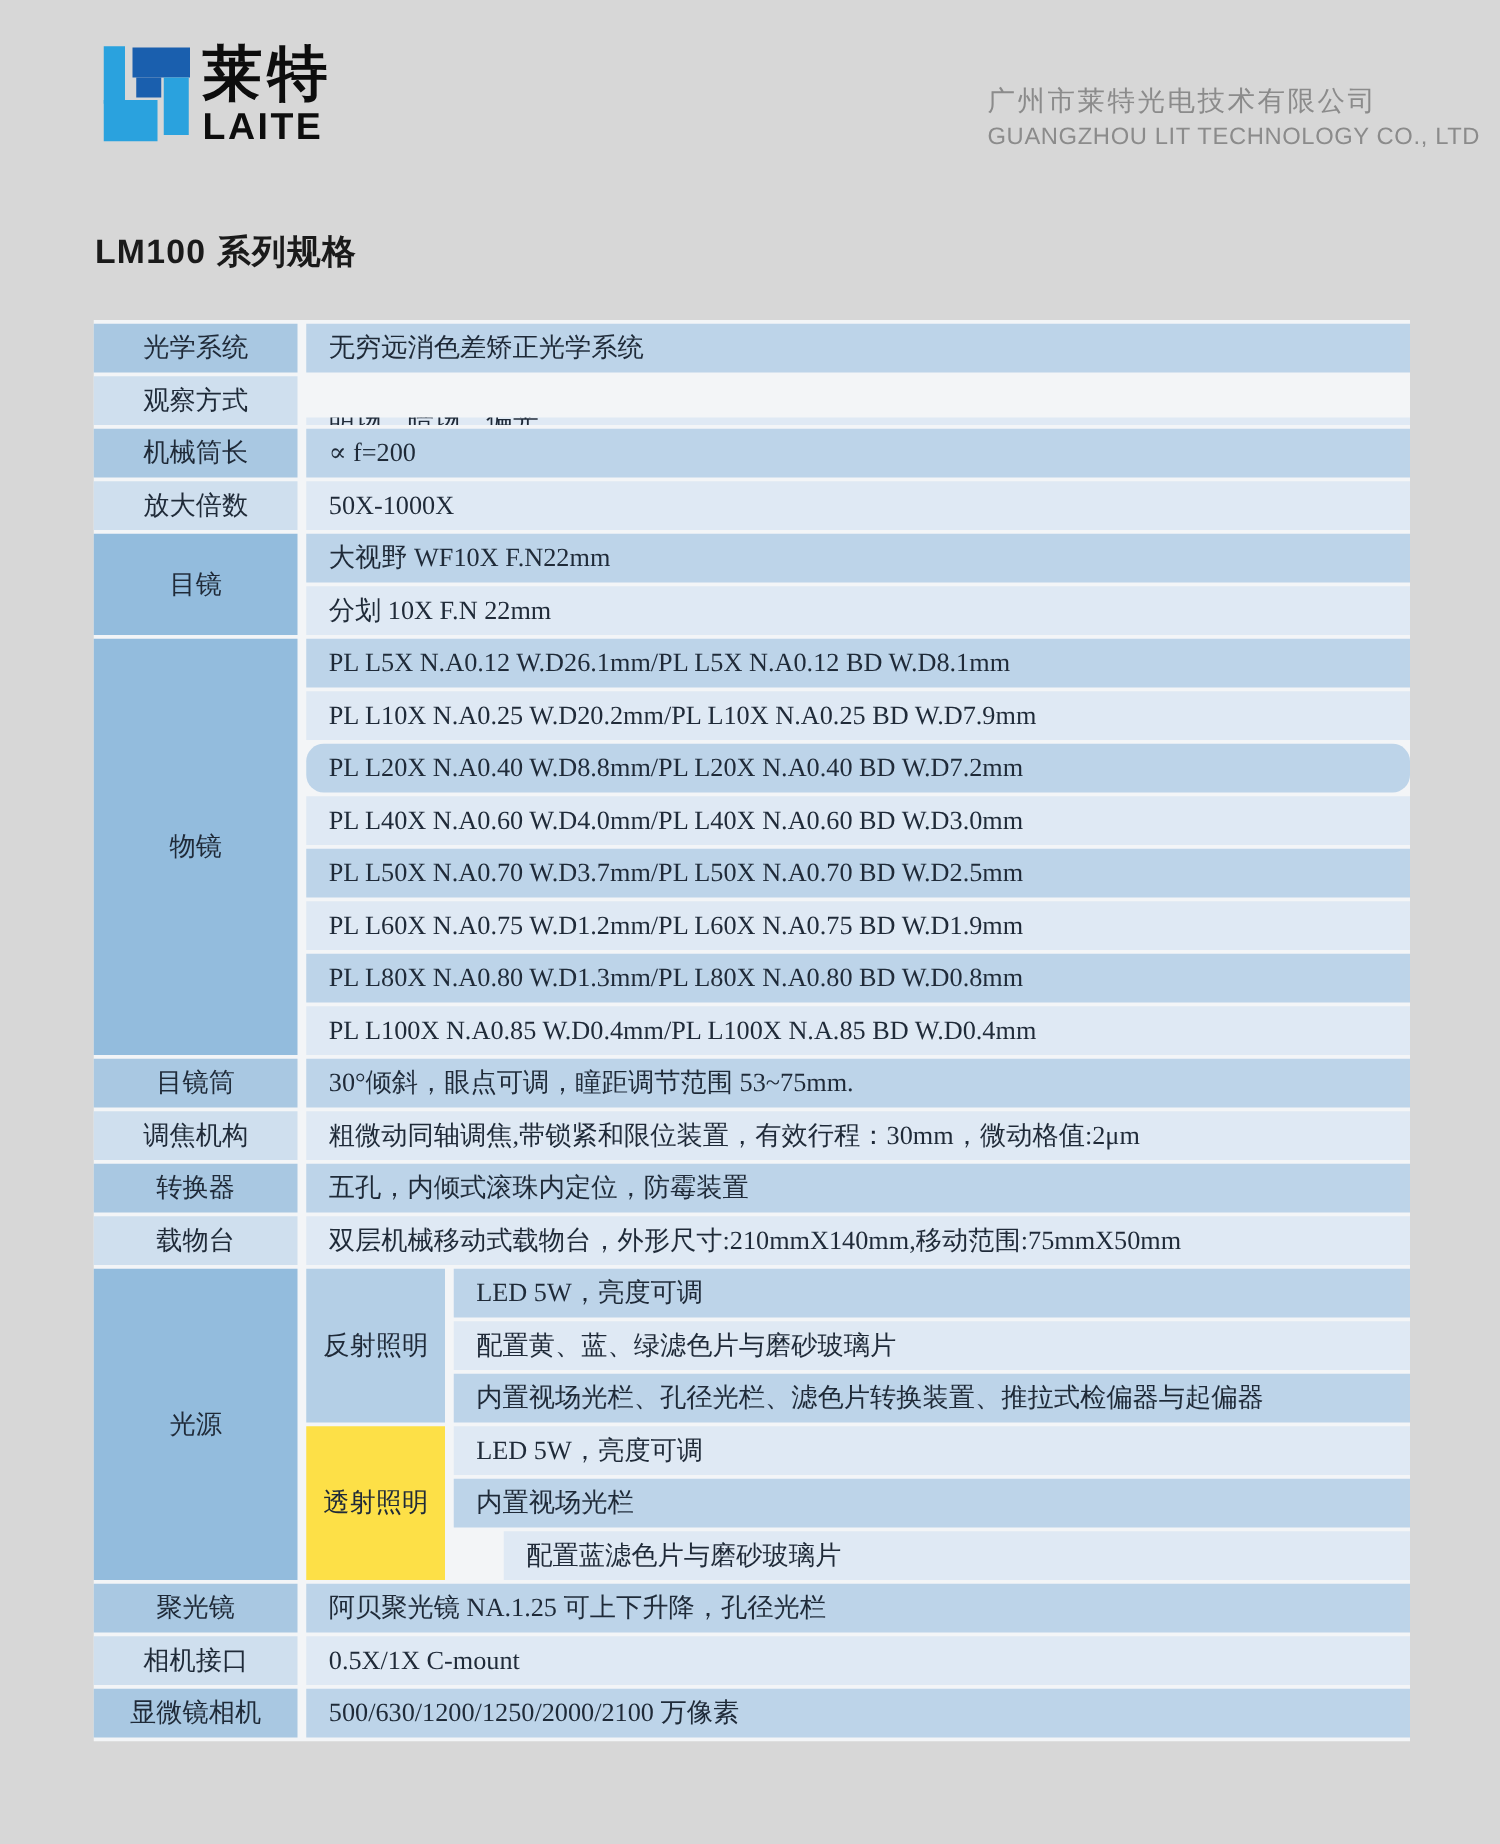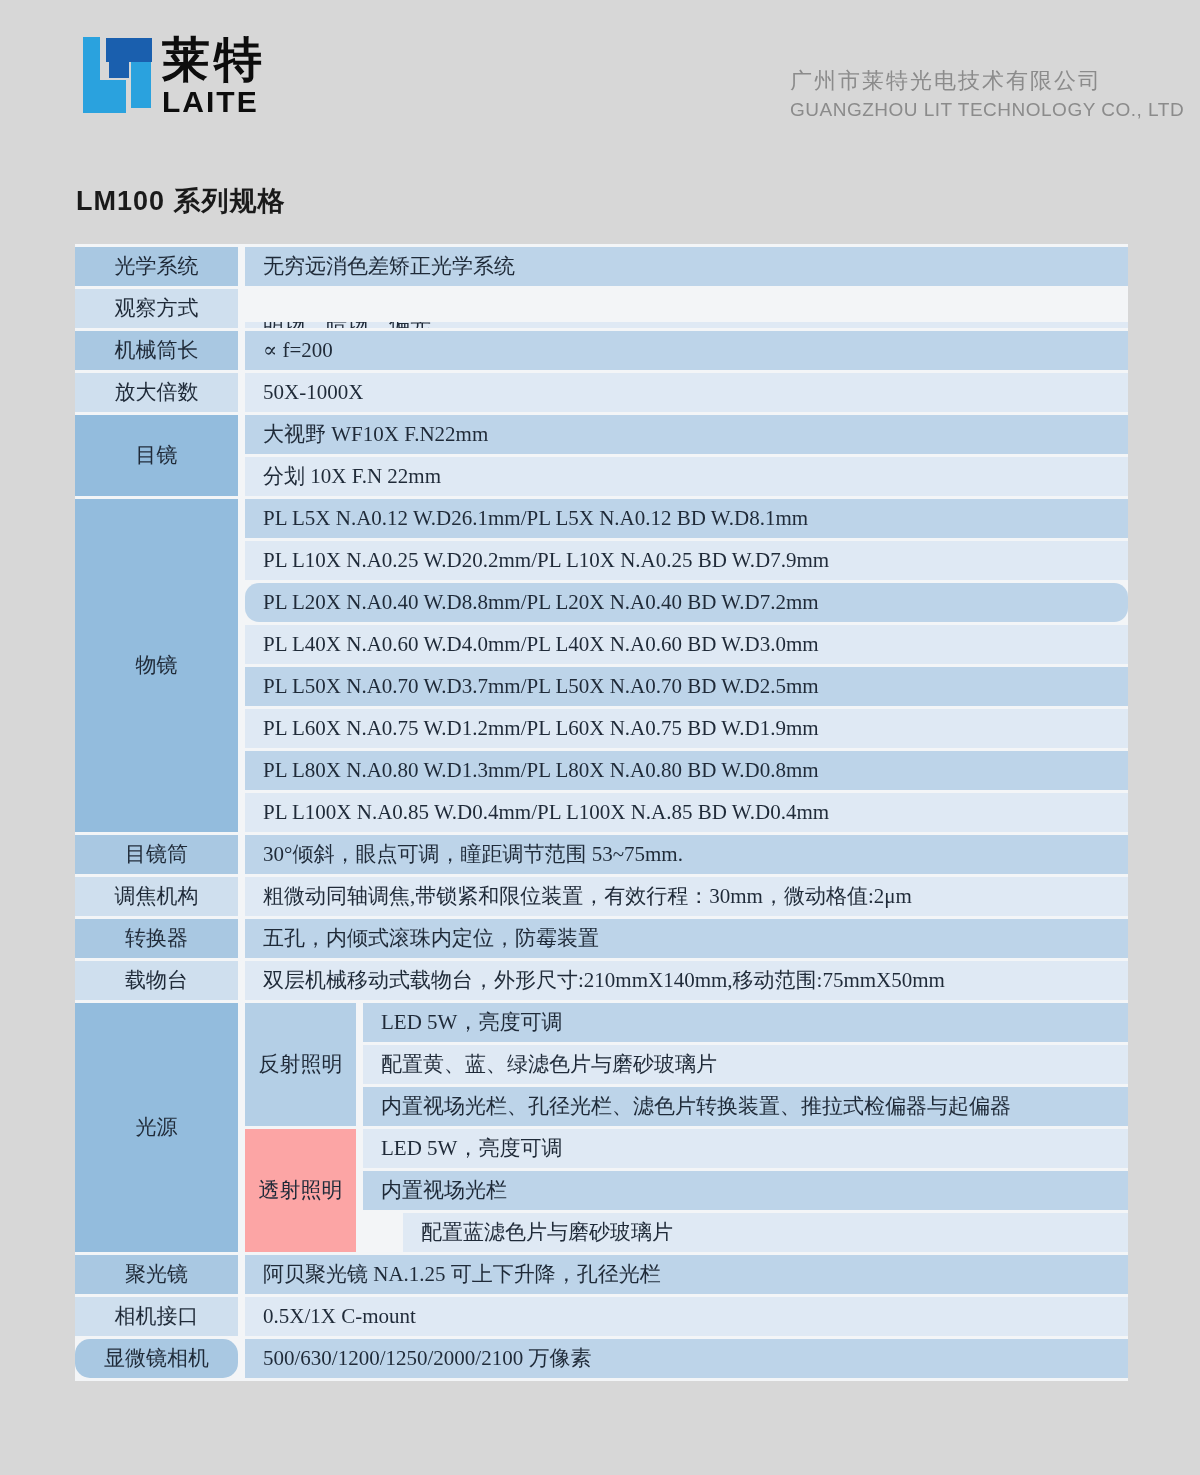--- a/index.html
+++ b/index.html
@@ -34,40 +34,40 @@
 
   
   .page-title {
     position:absolute; left:76px; top:183px;
     font-family:"Liberation Sans",sans-serif;
     font-size:27px; font-weight:bold; color:#1a1a1a; letter-spacing:1px;
   }
 
   
   .spec-table {
-    position:absolute; left:75px; top:244px; width:1053px;
+    position:absolute; left:75px; top:256px; width:1053px;
     display:grid;
     grid-template-columns:163px 111px 1fr;
     grid-auto-rows:39px;
     gap:3px 7px;
     background:#f3f5f7;
     padding:3px 0;
   }
   .cell { display:flex; align-items:center; font-size:21px; line-height:1.1; white-space:nowrap; overflow:hidden; }
   .lbl  { justify-content:center; text-align:center; }
   .val  { padding-left:18px; }
   .sub  { justify-content:center; text-align:center; }
 
   .span-lbl  { background:#93bcdd; }
   .lbl-dark  { background:#a9c8e2; }
   .val-dark  { background:#bdd4e9; }
   .lbl-light { background:#cfdfee; }
   .val-light { background:#dfe9f4; }
   .sub-dark  { background:#b4cfe6; }
-  .sub-light { background:#fca5a5; }
+  .sub-light { background:#fde047; }
 </style>
 </head>
 <body>
 
 <div class="logo-box">
   <div class="blk lt-light b1"></div>
   <div class="blk lt-light b2"></div>
   <div class="blk lt-dark  b3"></div>
   <div class="blk lt-dark  b4"></div>
   <div class="blk lt-light b5"></div>
@@ -120,15 +120,15 @@
     <div class="cell val val-light" style="grid-area: 20 / 3 / span 1;">配置黄、蓝、绿滤色片与磨砂玻璃片</div>
     <div class="cell val val-dark" style="grid-area: 21 / 3 / span 1;">内置视场光栏、孔径光栏、滤色片转换装置、推拉式检偏器与起偏器</div>
     <div class="cell sub sub-light" style="grid-area: 22 / 2 / span 3;">透射照明</div>
     <div class="cell val val-light" style="grid-area: 22 / 3 / span 1;">LED 5W，亮度可调</div>
     <div class="cell val val-dark" style="grid-area: 23 / 3 / span 1;">内置视场光栏</div>
     <div class="cell val val-light" style="grid-area: 24 / 3 / span 1; margin-left: 40px;">配置蓝滤色片与磨砂玻璃片</div>
     <div class="cell lbl lbl-dark" style="grid-area: 25 / 1 / span 1;">聚光镜</div>
     <div class="cell val val-dark" style="grid-area: 25 / 2 / span 1 / 4;">阿贝聚光镜 NA.1.25 可上下升降，孔径光栏</div>
     <div class="cell lbl lbl-light" style="grid-area: 26 / 1 / span 1;">相机接口</div>
     <div class="cell val val-light" style="grid-area: 26 / 2 / span 1 / 4;">0.5X/1X C-mount</div>
-    <div class="cell lbl lbl-dark" style="grid-area: 27 / 1 / span 1; border-radius: 15px;">显微镜相机</div>
+    <div class="cell lbl lbl-dark" style="grid-area: 27 / 1 / span 1;">显微镜相机</div>
     <div class="cell val val-dark" style="grid-area: 27 / 2 / span 1 / 4;">500/630/1200/1250/2000/2100 万像素</div>
   </div>
 
 </body></html>

